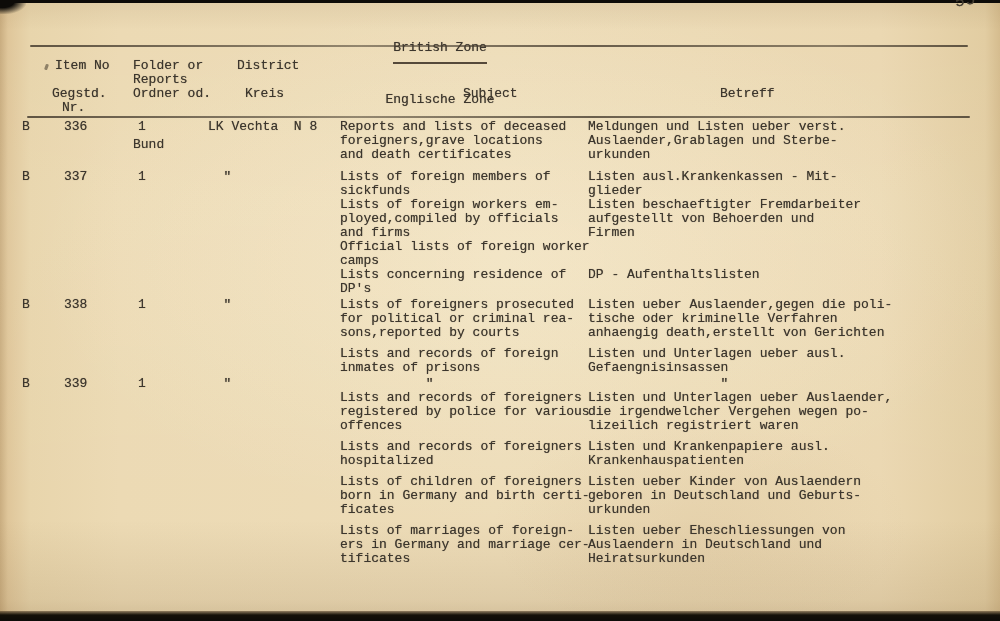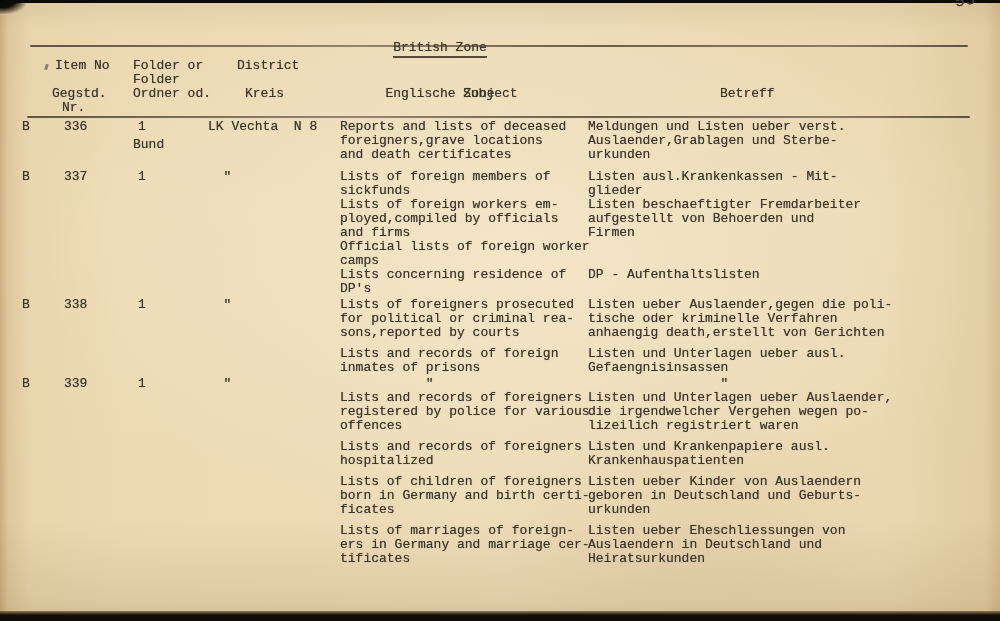--- a/index.html
+++ b/index.html
@@ -26,21 +26,21 @@
   .corner-blotch{position:absolute;left:0;top:0;width:26px;height:14px;
     background:radial-gradient(ellipse at 10% 10%,#0d0b08 35%,rgba(13,11,8,0) 75%);}
   .ink-speck{position:absolute;left:45px;top:64px;width:3px;height:6px;background:rgba(70,60,45,0.55);transform:rotate(20deg);border-radius:1px;}
 
   .tw{color:#3c362d;font-size:13px;line-height:14px;white-space:pre;
       text-shadow:0 0 0.7px rgba(58,50,40,0.65);}
   .page-number{position:absolute;top:-6px;right:24px;font-size:16px;color:#463f33;
       transform:rotate(-10deg);letter-spacing:1px;}
 
   .title-wrap{position:absolute;left:340px;top:13px;width:200px;text-align:center;}
-  .title-en{display:inline-block;border-bottom:2px solid #55493a;padding-bottom:1px;}
+  .title-en{display:inline-block;border-bottom:2px solid #55493a;padding-bottom:7px;}
   .title-de{margin-top:1px;}
 
   .rule{position:absolute;height:2px;border-radius:1px;
     background:linear-gradient(90deg,rgba(72,62,48,0.85),rgba(72,62,48,0.55) 35%,rgba(72,62,48,0.8) 60%,rgba(72,62,48,0.6) 85%,rgba(72,62,48,0.85));}
   .rule-top{left:30px;right:32px;top:45px;}
   .rule-header{left:27px;right:30px;top:116px;}
 
   .hdr{position:absolute;}
   .h-item-en{left:55px;top:59px;}   .h-folder-en1{left:133px;top:59px;} .h-district-en{left:237px;top:59px;}
   .h-folder-en2{left:133px;top:73px;}
@@ -72,21 +72,21 @@
 
 <div class="title-wrap tw">
   <div><span class="title-en">British Zone</span></div>
   <div class="title-de">Englische Zone</div>
 </div>
 
 <div class="rule rule-top"></div>
 
 <div class="hdr tw h-item-en">Item No</div>
 <div class="hdr tw h-folder-en1">Folder or</div>
-<div class="hdr tw h-folder-en2">Folder</div>
+<div class="hdr tw h-folder-en2">Reports</div>
 <div class="hdr tw h-district-en">District</div>
 <div class="hdr tw h-item-de1">Gegstd.</div>
 <div class="hdr tw h-item-de2">Nr.</div>
 <div class="hdr tw h-folder-de1">Ordner od.</div>
 <div class="hdr tw h-folder-de2">Bund</div>
 <div class="hdr tw h-district-de">Kreis</div>
 <div class="hdr tw h-subject">Subject</div>
 <div class="hdr tw h-betreff">Betreff</div>
 
 <div class="rule rule-header"></div>

